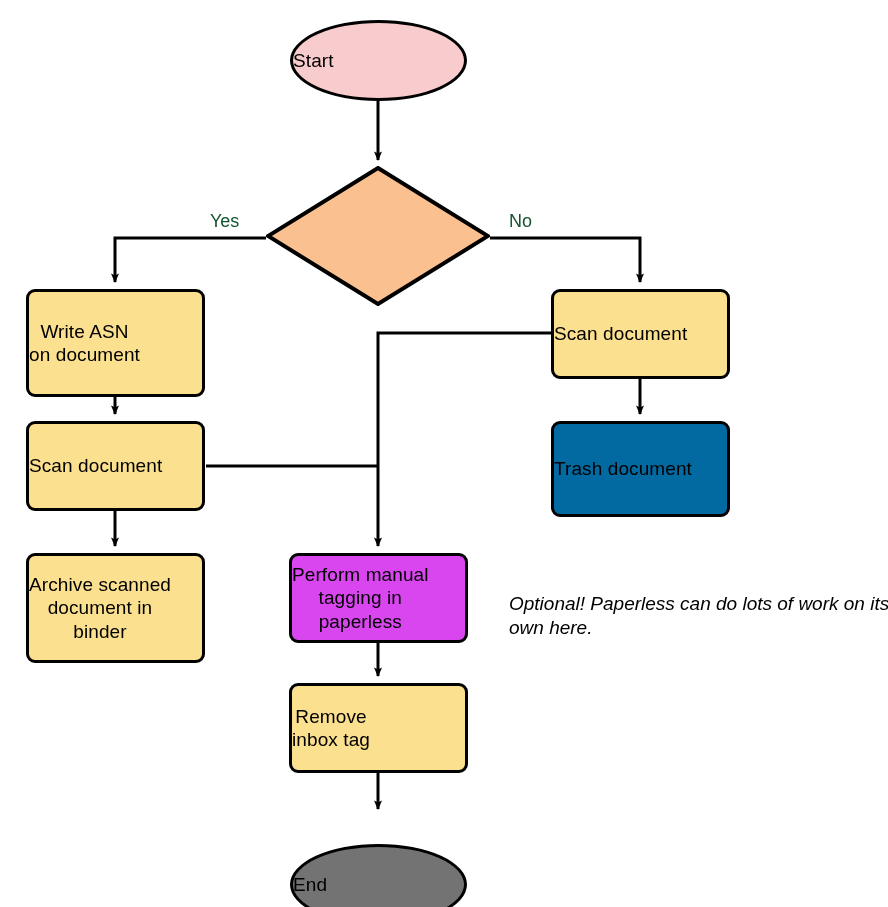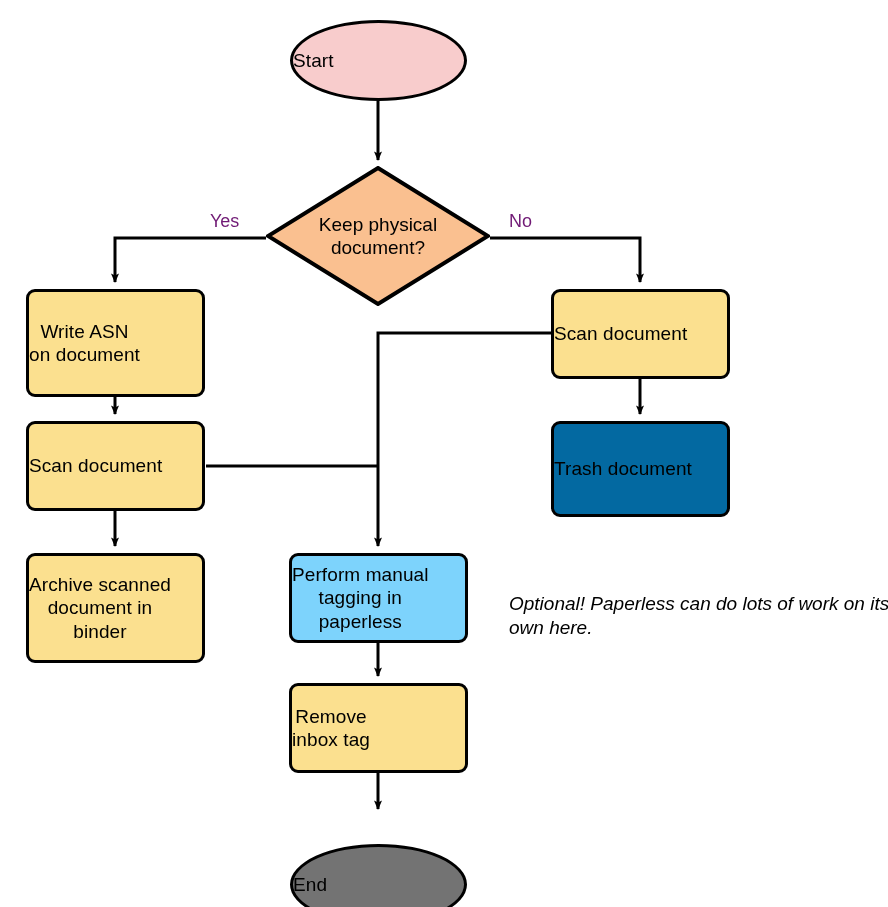--- a/index.html
+++ b/index.html
@@ -59,21 +59,21 @@
     text-align: center;
     white-space: pre-line;
     font-size: 19px;
     line-height: 1.22;
     color: #000000;
   }
   .edge-label {
     position: absolute;
     font-family: "Liberation Sans", sans-serif;
     font-size: 18px;
-    color: #701a75;
+    color: #14532d;
     white-space: nowrap;
   }
   .note {
     position: absolute;
     font-family: "Liberation Sans", sans-serif;
     font-style: italic;
     font-size: 19px;
     line-height: 1.28;
     color: #000000;
     width: 405px;
@@ -112,22 +112,20 @@
 </svg>
 
 <div class="node terminator" style="left:290px; top:20px; width:177px; height:81px; background:#f8cccc;">
   <span>Start</span>
 </div>
 
 <div class="decision-wrap" style="left:266px; top:166px; width:224px; height:140px;">
   <svg class="decision-shape" viewBox="0 0 224 140" preserveAspectRatio="none" xmlns="http://www.w3.org/2000/svg">
     <polygon points="112,2 222,70 112,138 2,70" fill="#fac090" stroke="#000000" stroke-width="4" stroke-linejoin="miter"></polygon>
   </svg>
-  <span class="decision-label">Keep physical
-document?</span>
 </div>
 
 <div class="edge-label" style="left:210px; top:211px;">Yes</div>
 
 <div class="edge-label" style="left:509px; top:211px;">No</div>
 
 <div class="node process" style="left:26px; top:289px; width:179px; height:108px; background:#fbe08f;">
   <span>Write ASN
 on document</span>
 </div>
@@ -143,21 +141,21 @@
 </div>
 
 <div class="node process" style="left:551px; top:289px; width:179px; height:90px; background:#fbe08f;">
   <span>Scan document</span>
 </div>
 
 <div class="node process" style="left:551px; top:421px; width:179px; height:96px; background:#0369a1;">
   <span>Trash document</span>
 </div>
 
-<div class="node process" style="left:289px; top:553px; width:179px; height:90px; background:#7dd3fc;">
+<div class="node process" style="left:289px; top:553px; width:179px; height:90px; background:#d946ef;">
   <span>Perform manual
 tagging in
 paperless</span>
 </div>
 
 <div class="node process" style="left:289px; top:683px; width:179px; height:90px; background:#fbe08f;">
   <span>Remove
 inbox tag</span>
 </div>
 

